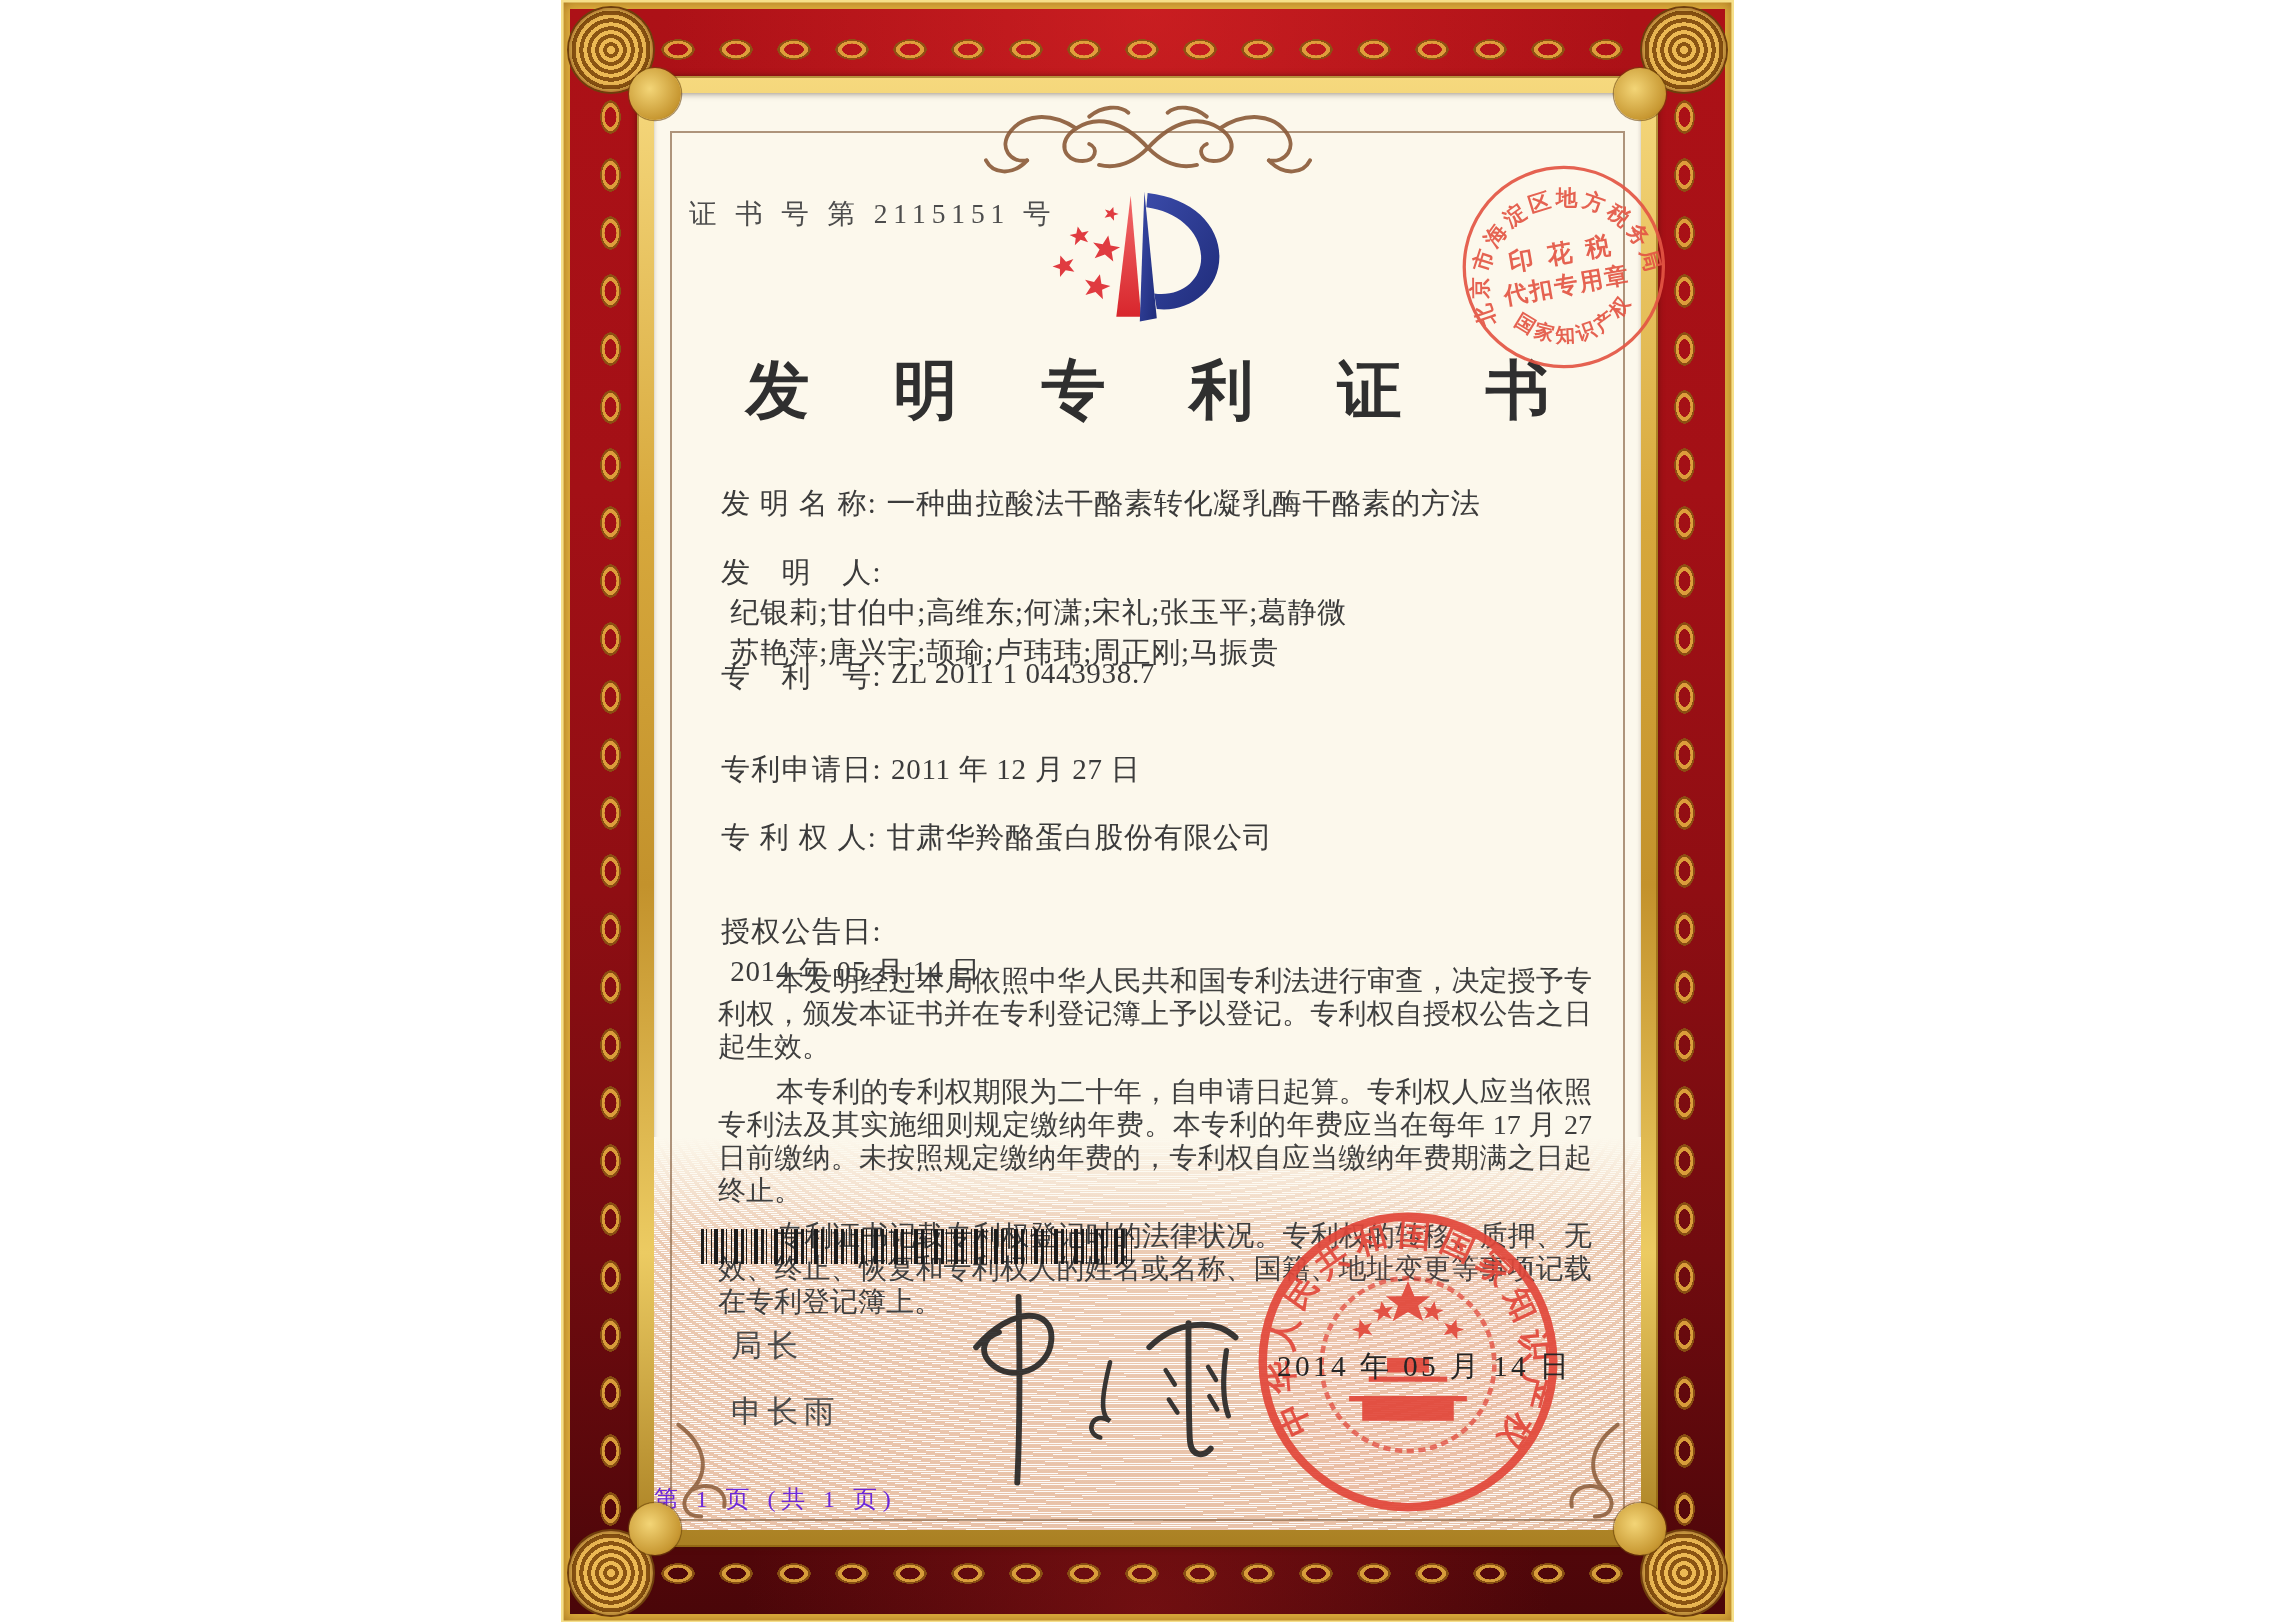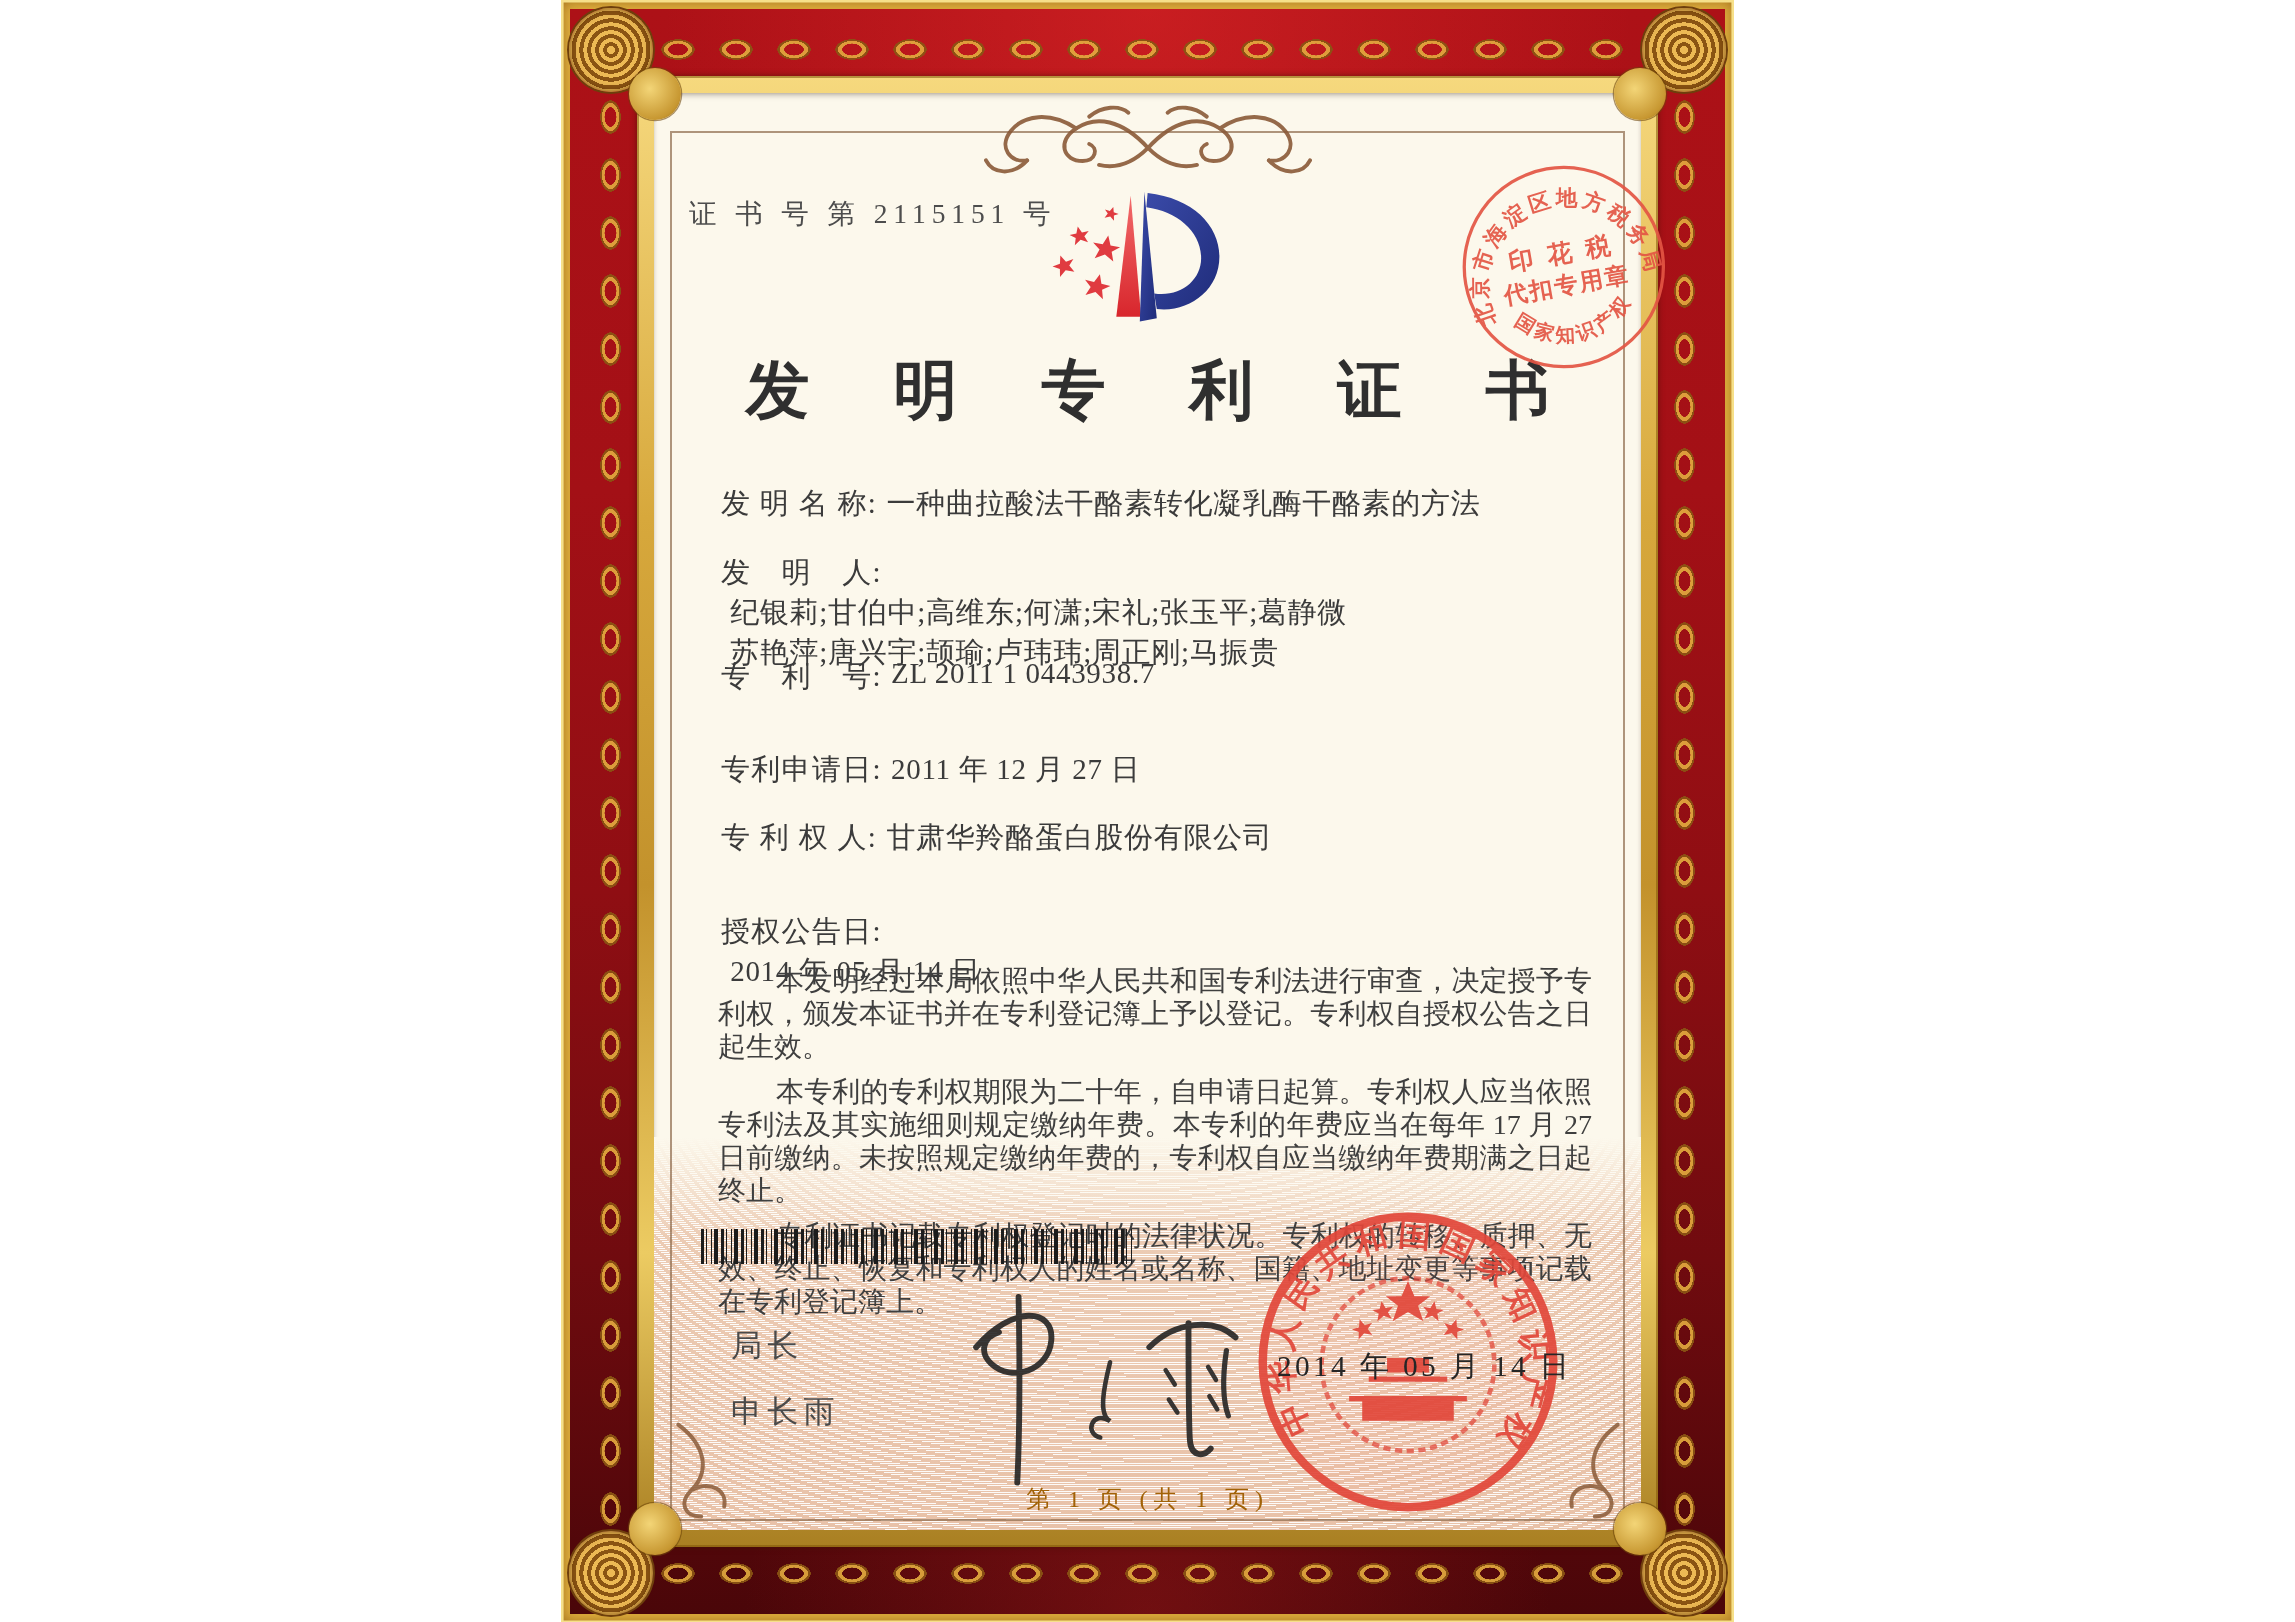--- a/index.html
+++ b/index.html
@@ -63,22 +63,22 @@
   .bodytxt{position:absolute;left:52px;top:859px;width:898px;font-size:28px;
     line-height:33px;color:#3f3f3f;text-align:justify;}
   .bodytxt p{margin:12px;text-indent:58px;}
   .barcode{position:absolute;left:47px;top:1136px;width:431px;height:35px;
     background:repeating-linear-gradient(90deg,#1c1c1c 0 2.6px,transparent 2.6px 4.6px,#1c1c1c 4.6px 5.9px,transparent 5.9px 9.8px,#1c1c1c 9.8px 11px,transparent 11px 13px,#1c1c1c 13px 17px,transparent 17px 20px);}
   .official{position:absolute;left:77px;font-size:31px;letter-spacing:5.2px;color:#4a4a4a;}
   .official.t1{top:1232px;} .official.t2{top:1298px;}
   .sig{position:absolute;left:260px;top:1192px;}
   .seal{position:absolute;left:597px;top:1112px;}
   .seal-date{position:absolute;left:623px;top:1254px;font-size:29.4px;letter-spacing:3.3px;color:#262626;}
-  .footer{position:absolute;left:0;width:100%;top:1390px;text-align:center;
-    font-size:24px;letter-spacing:5.9px;color:#a16207;}
+  .footer{position:absolute;left:0;width:100%;top:1390px;
+    font-size:24px;letter-spacing:5.9px;color:#6d28d9;}
   .stamp{position:absolute;left:872px;top:136px;transform:rotate(-10deg);}
 </style>
 </head>
 <body>
 
 <div class="cert">
   <div class="gold-outer"></div>
   <div class="red-field"></div>
   <div class="rope h t"></div>
   <div class="rope h b"></div>

